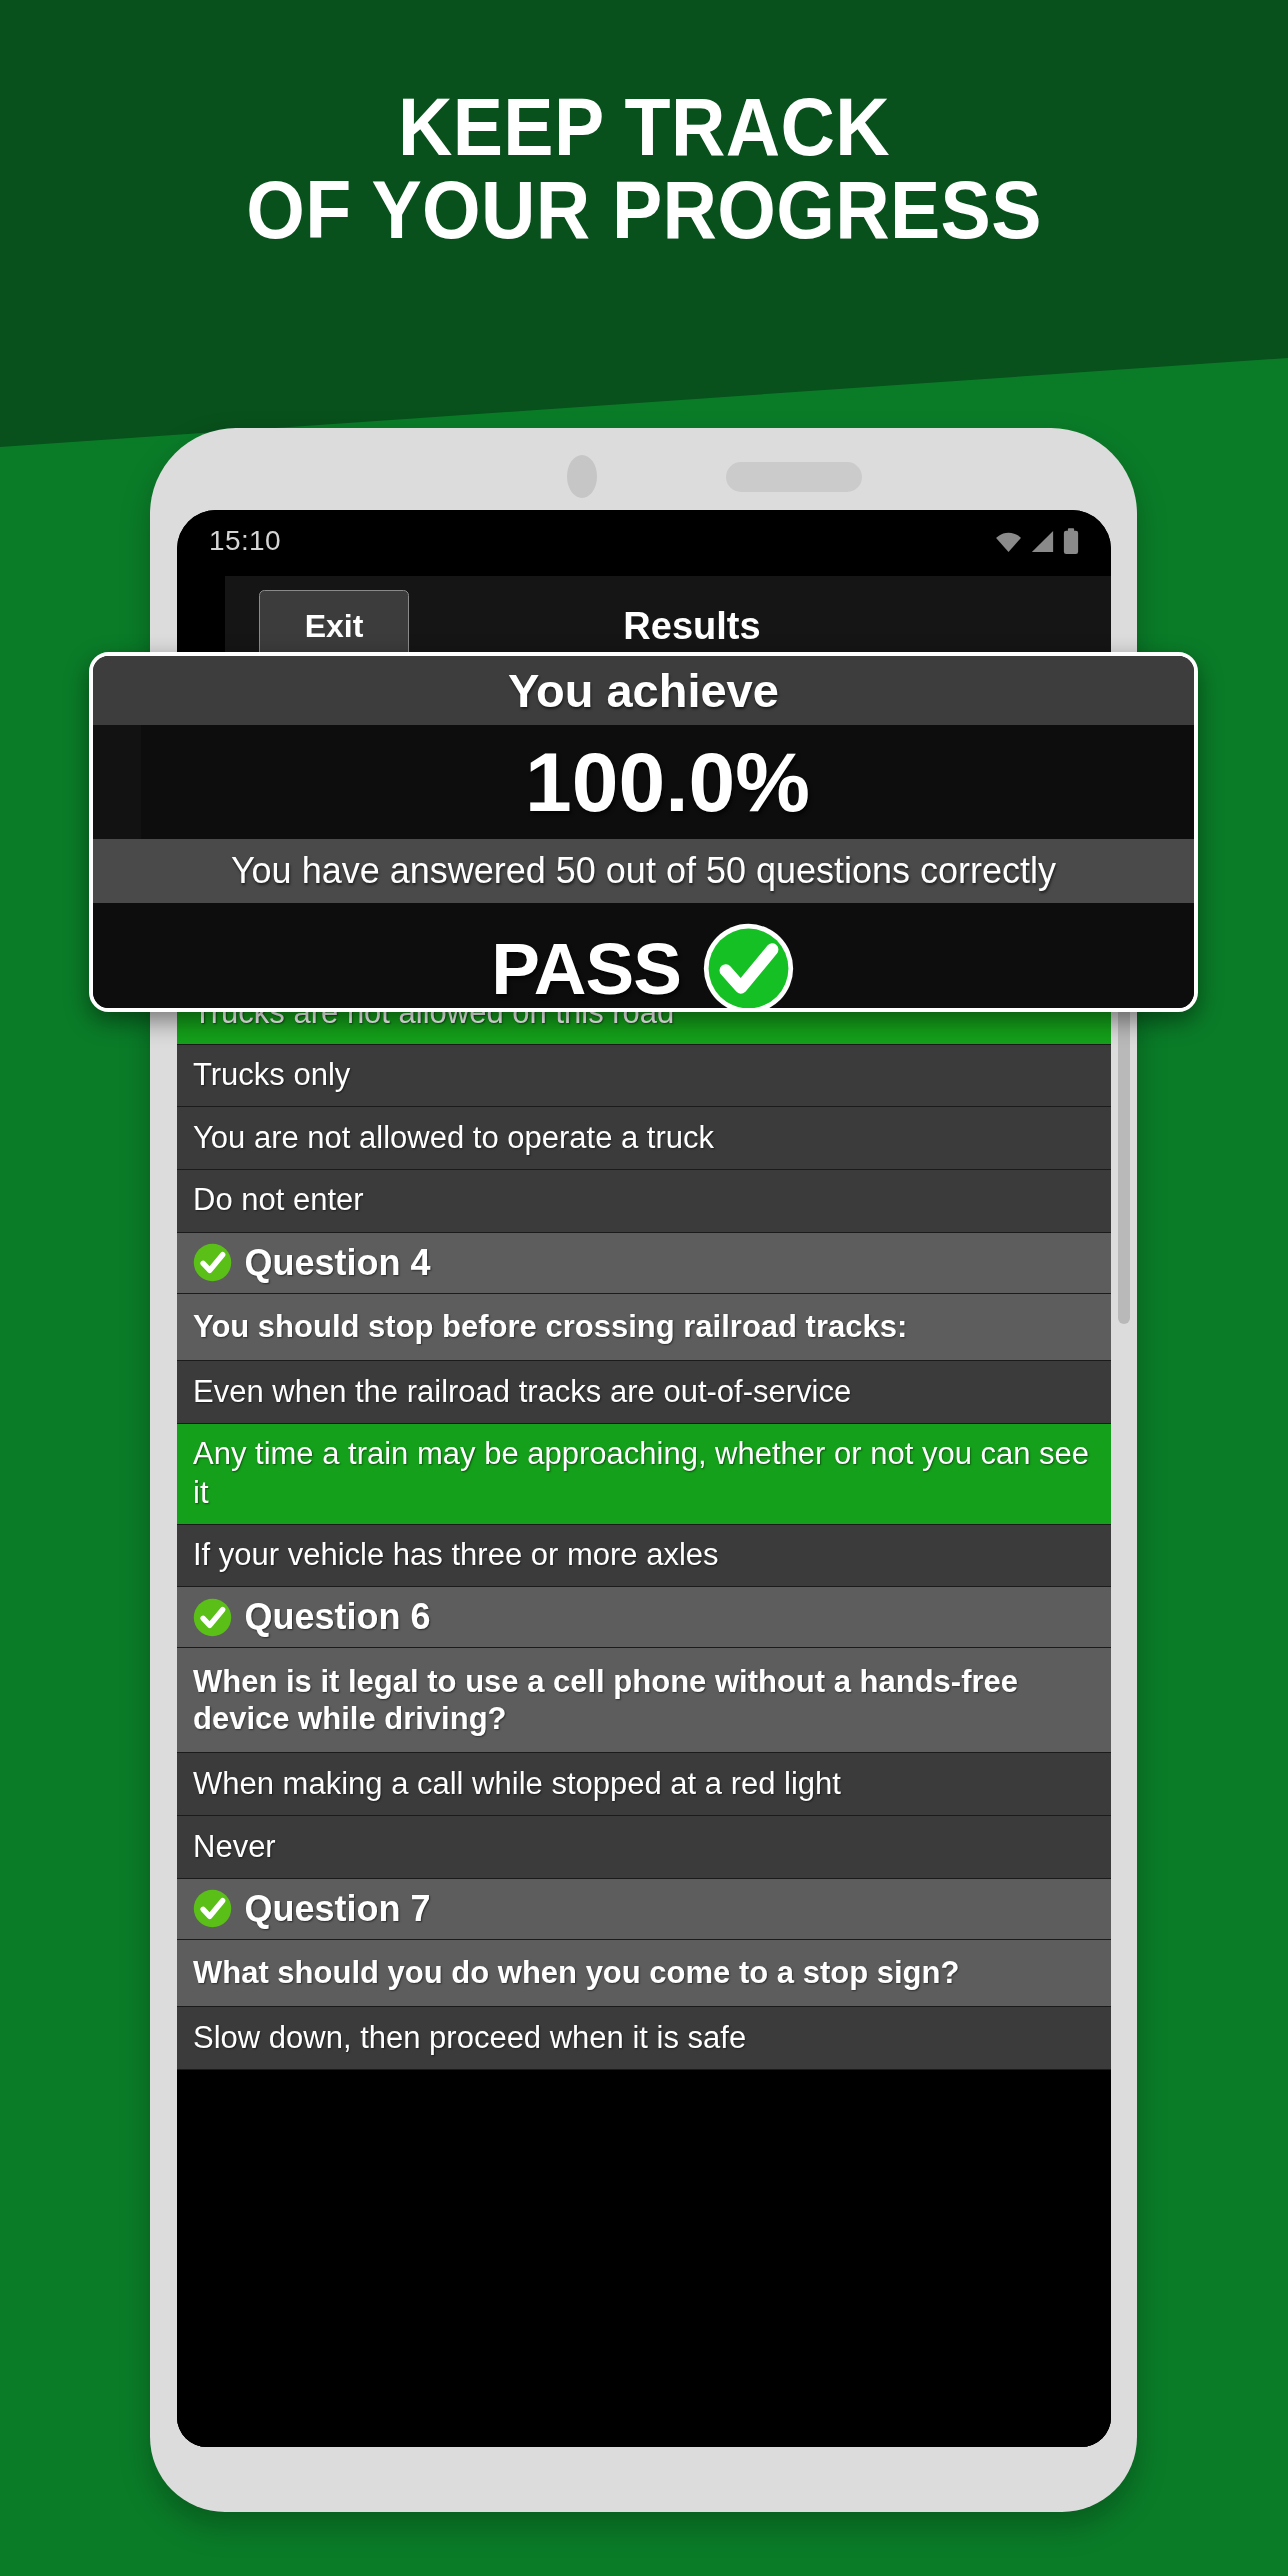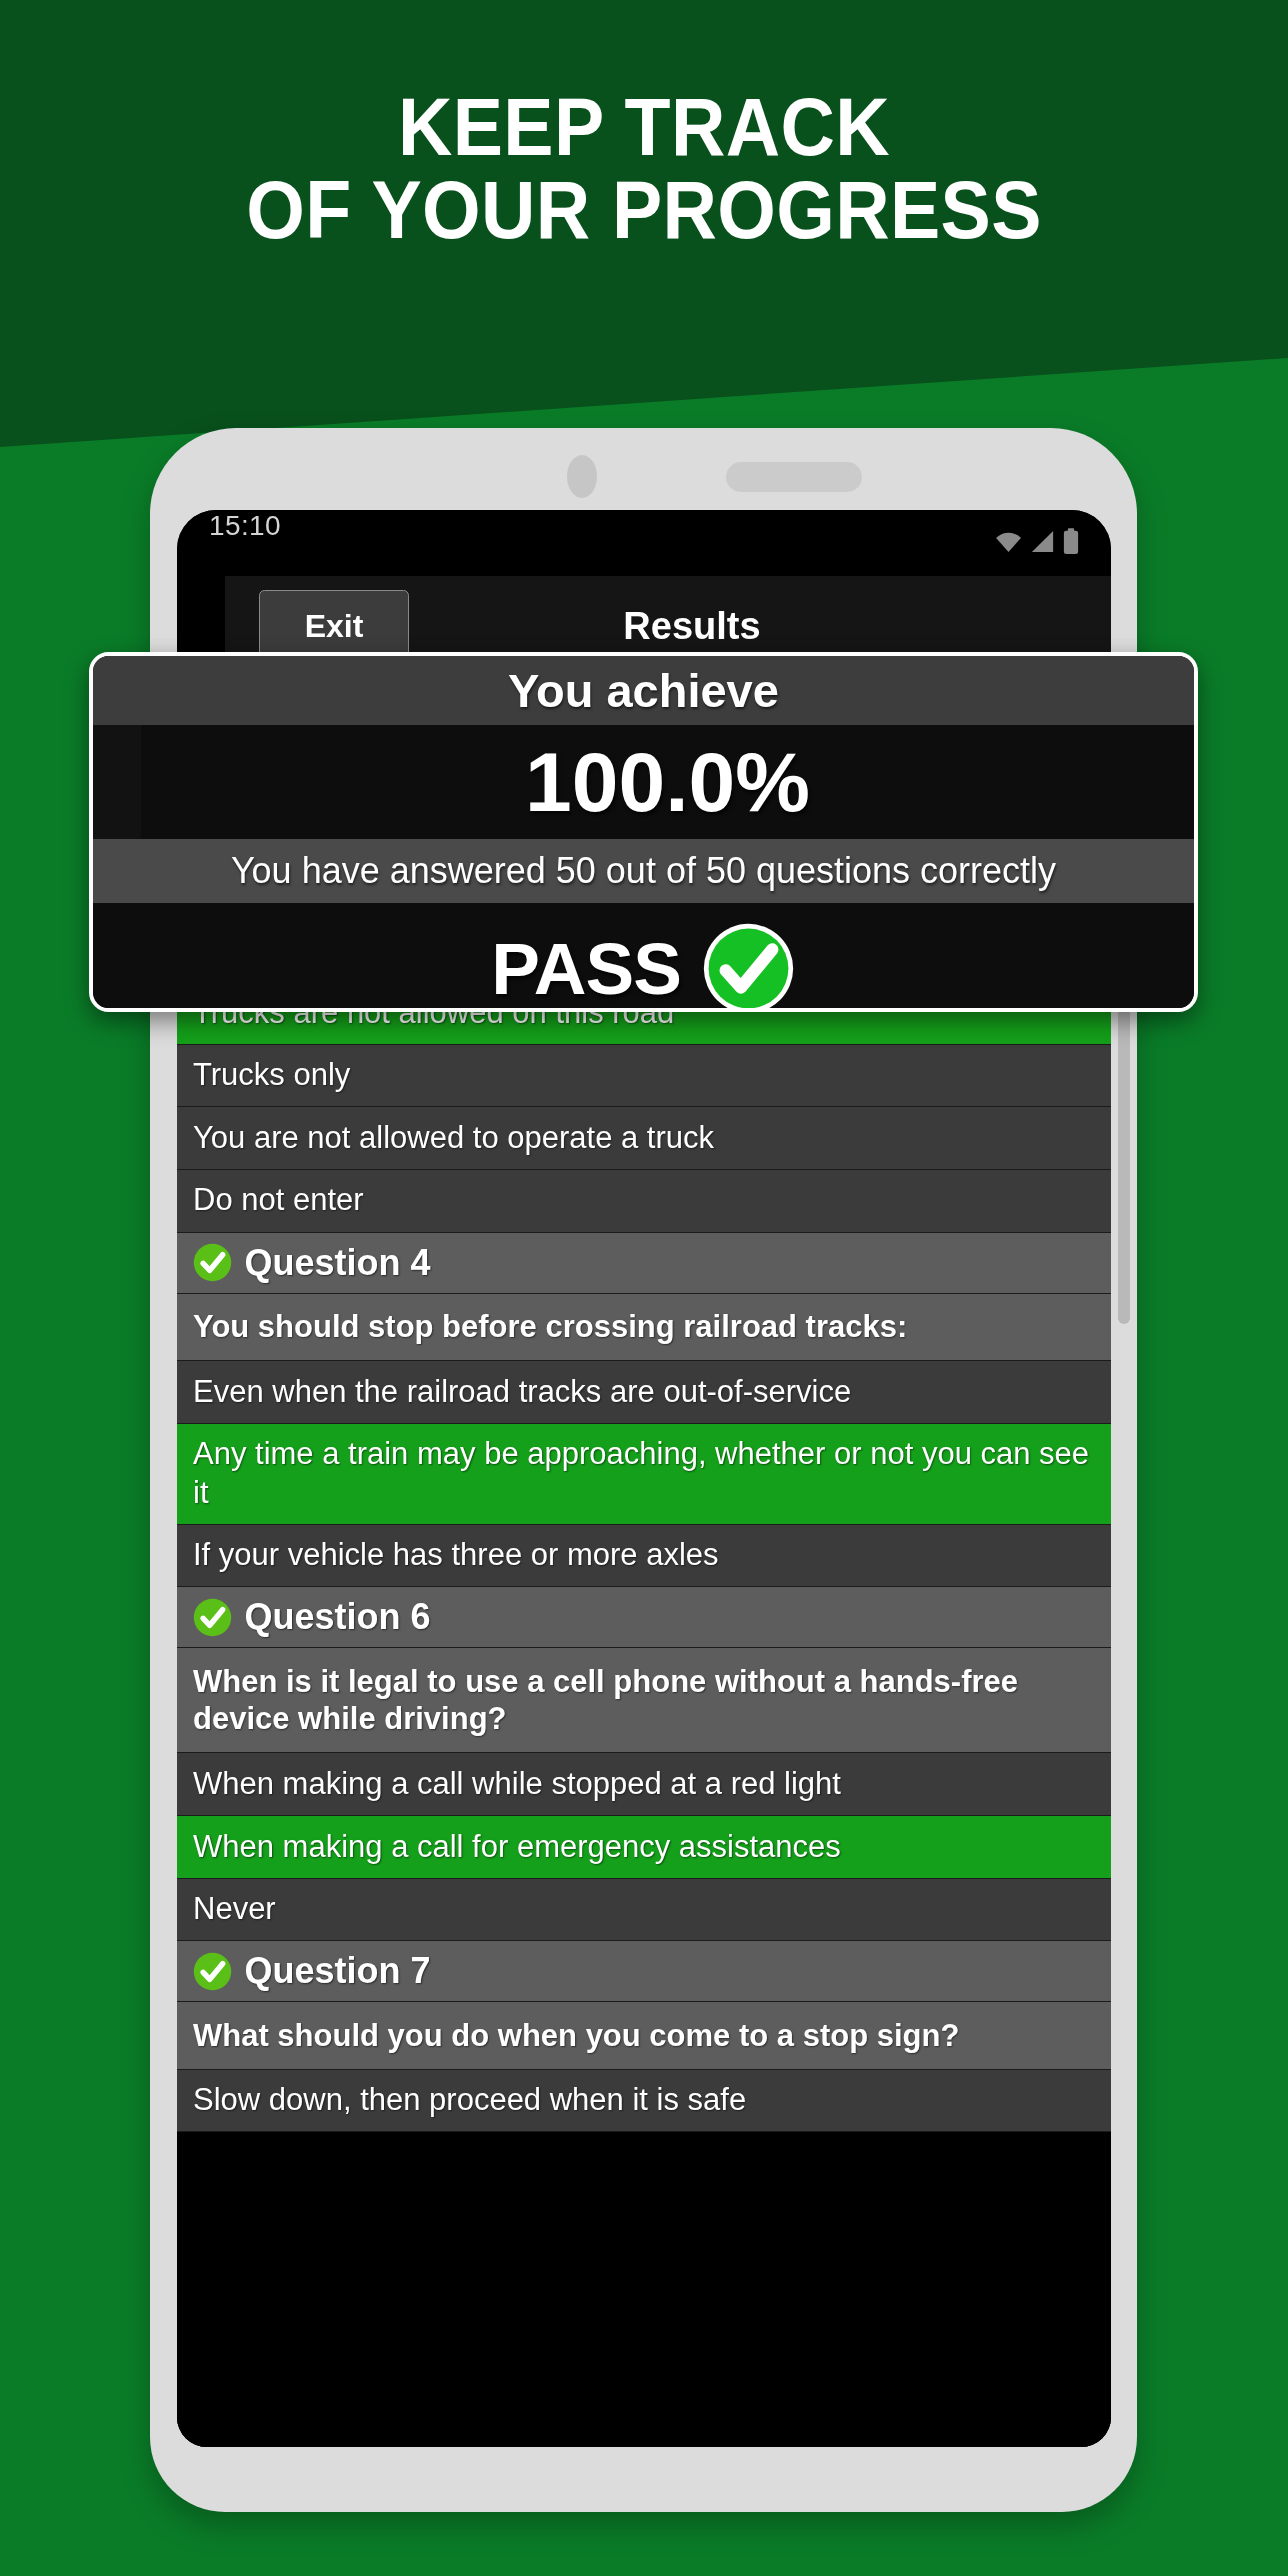--- a/index.html
+++ b/index.html
@@ -61,21 +61,21 @@
     position:absolute; left:27px; top:82px;
     width:934px; height:1937px;
     background:#000000;
     border-radius:39px 39px 30px 30px;
     overflow:hidden;
   }
 
   
   #status-bar {
     position:absolute; left:0; top:0; width:100%; height:62px;
-    display:flex; justify-content:space-between;
+    display:flex; align-items:center; justify-content:space-between;
     padding:0 32px; background:#000;
   }
   #status-time { color:#d4d4d4; font-size:28px; font-weight:400; letter-spacing:0.4px; }
   #status-icons { display:flex; align-items:center; gap:8px; }
   .si { display:block; }
 
   
   #app-bar {
     position:absolute; left:0; top:66px; width:100%; height:100px;
     background:#151515;
@@ -300,21 +300,20 @@
         <div class="answer">If your vehicle has three or more axles</div>
         <div class="q-header">
           <svg viewBox="0 0 100 100" class="q-header-check">
             <circle cx="50" cy="50" r="48" fill="#5ABF17"></circle>
             <path d="M26 52 L43 70 L76 30" stroke="#ffffff" stroke-width="14" fill="none" stroke-linecap="round" stroke-linejoin="round"></path>
           </svg>
           <span class="q-header-label">Question 6</span>
         </div>
         <div class="q-prompt"><span>When is it legal to use a cell phone without a hands-free device while driving?</span></div>
         <div class="answer">When making a call while stopped at a red light</div>
-        <div class="answer correct">When making a call for emergency assistances</div>
         <div class="answer">Never</div>
         <div class="q-header">
           <svg viewBox="0 0 100 100" class="q-header-check">
             <circle cx="50" cy="50" r="48" fill="#5ABF17"></circle>
             <path d="M26 52 L43 70 L76 30" stroke="#ffffff" stroke-width="14" fill="none" stroke-linecap="round" stroke-linejoin="round"></path>
           </svg>
           <span class="q-header-label">Question 7</span>
         </div>
         <div class="q-prompt"><span>What should you do when you come to a stop sign?</span></div>
         <div class="answer">Slow down, then proceed when it is safe</div>

